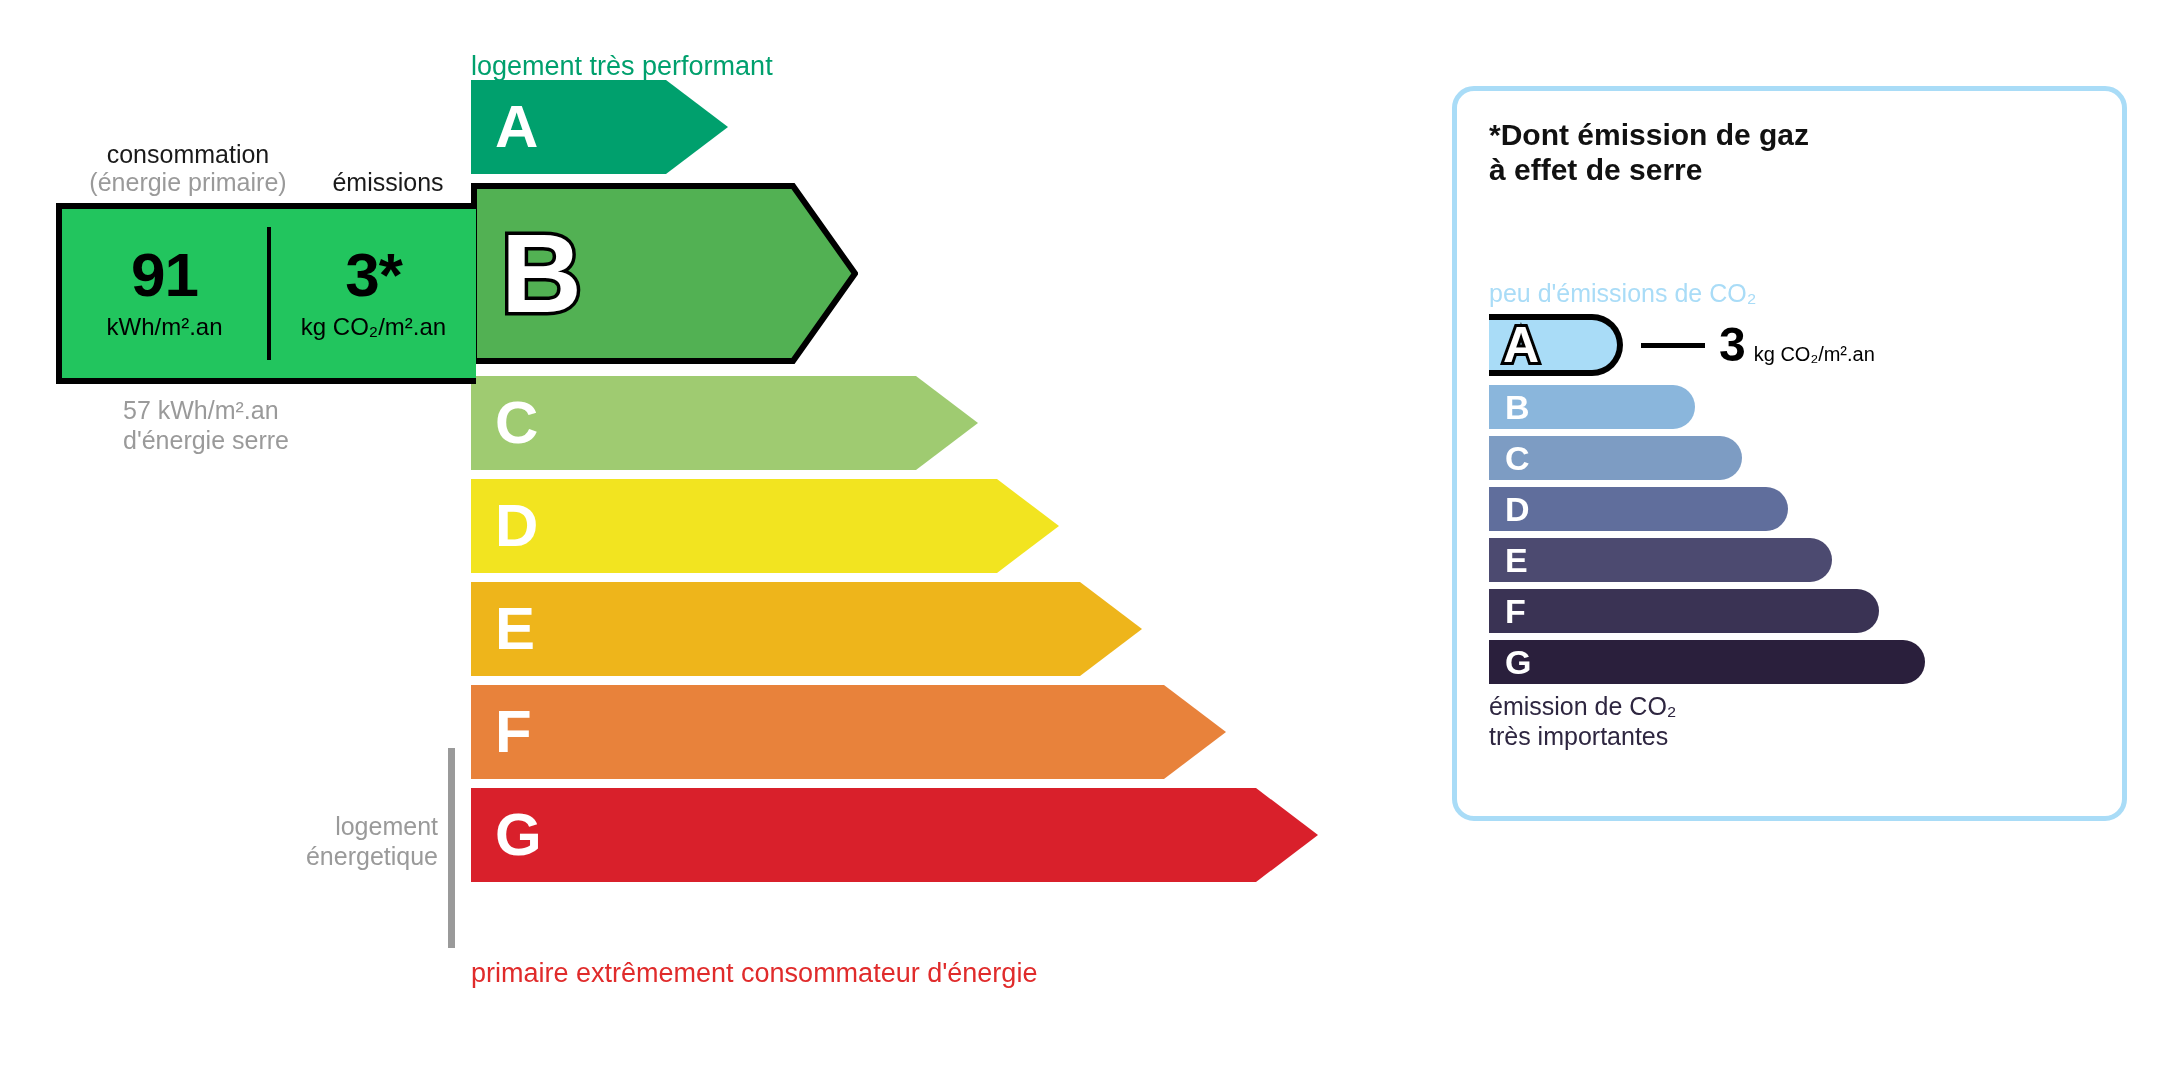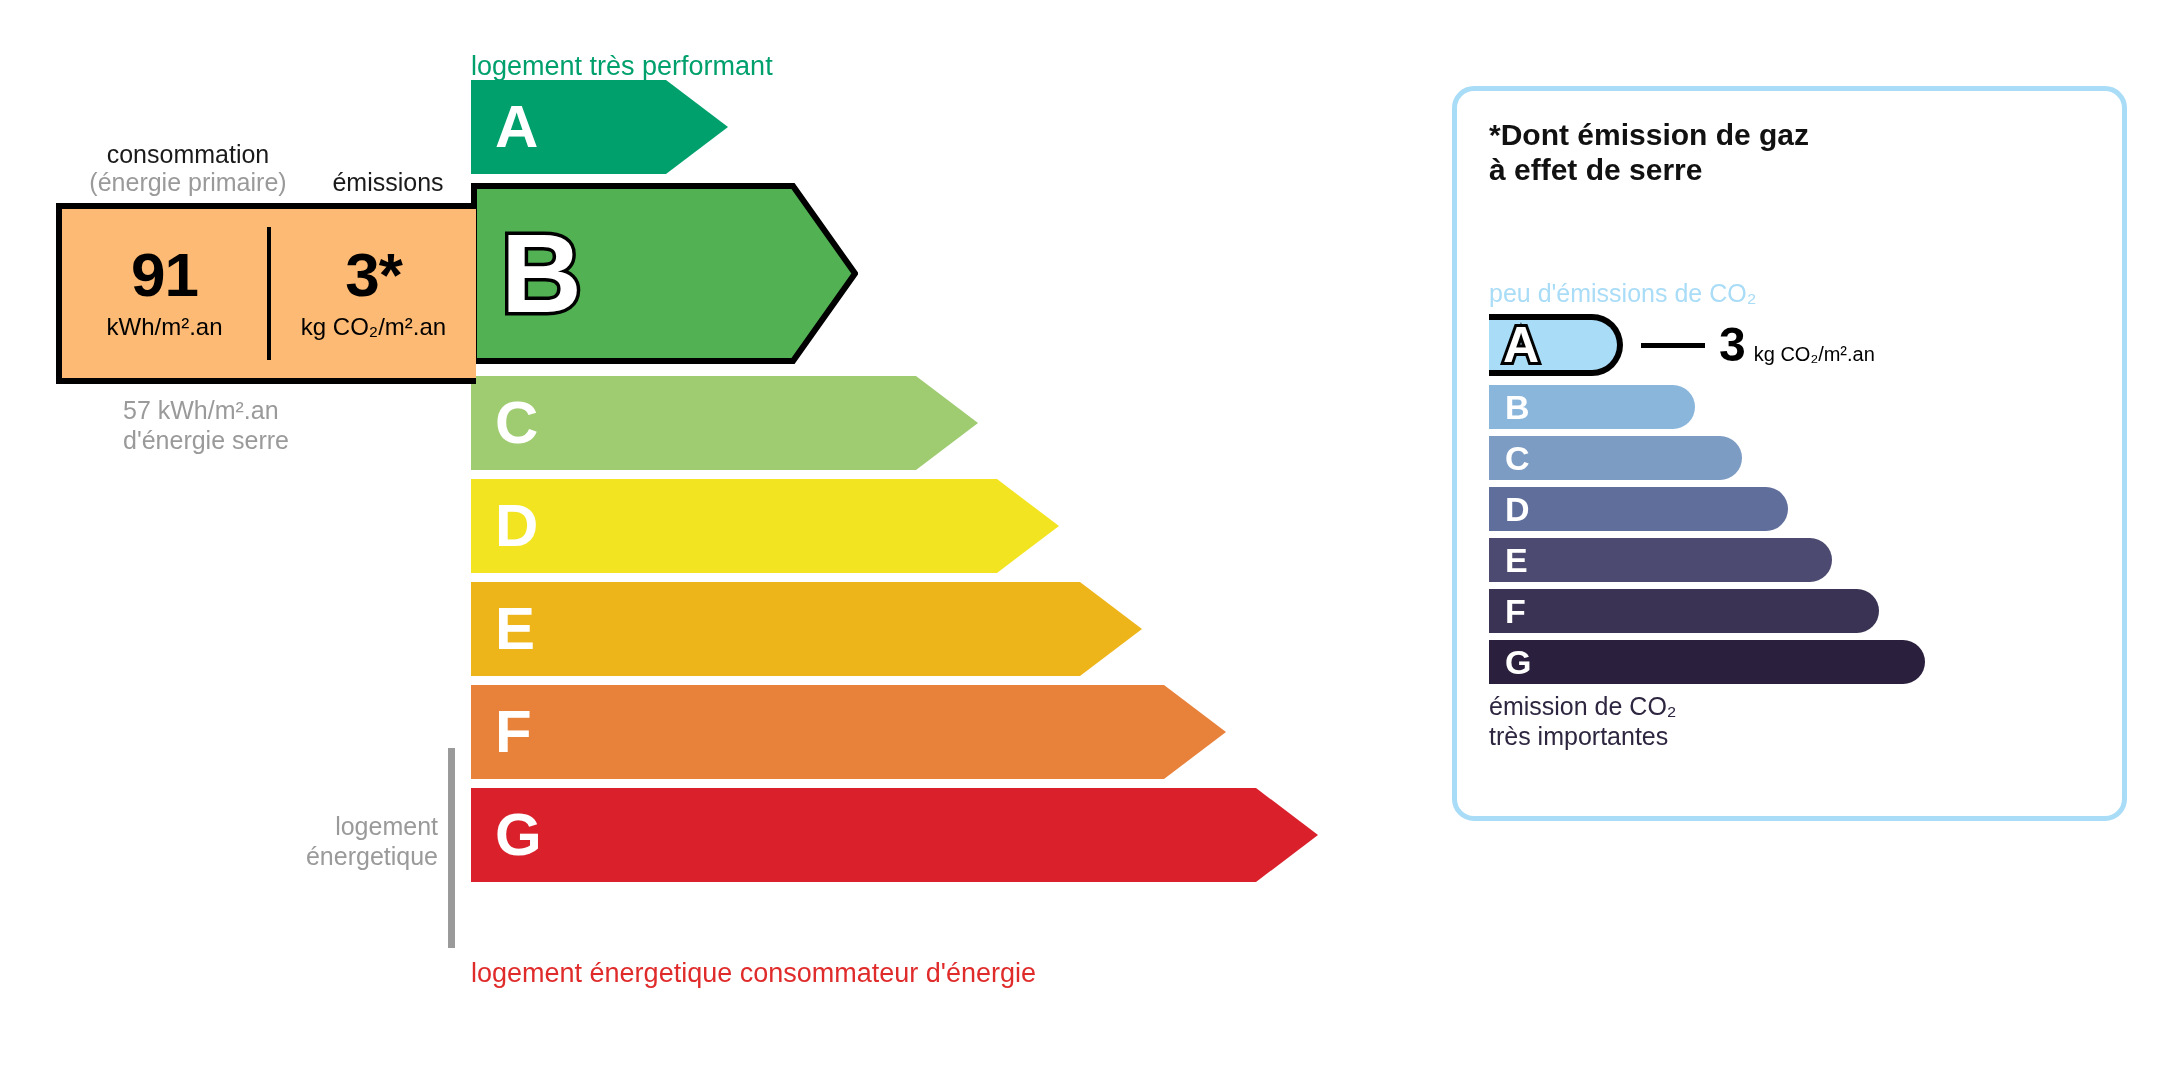--- a/index.html
+++ b/index.html
@@ -60,21 +60,21 @@
   
   #value-box {
     position: absolute;
     left: 48px;
     top: 203px;
     width: 420px;
     height: 181px;
     border: 6px solid #000;
     border-right: none;
     box-sizing: border-box;
-    background: #fdba74;
+    background: #22c55e;
     z-index: 6;
     display: flex;
   }
   .vb-cell {
     flex: 1 1 50%;
     position: relative;
     display: flex;
     flex-direction: column;
     align-items: center;
     justify-content: center;
@@ -356,21 +356,21 @@
       <div class="arrow-row" style="width: 847px;">
         <div class="arrow-shape">
           <svg class="arrow-svg" viewBox="0 0 847 94" preserveAspectRatio="none">
             <polygon points="0,0 785,0 847,47 785,94 0,94" fill="#d9202b"></polygon>
           </svg>
           <span class="letter">G</span>
         </div>
       </div>
     </div>
 
-  <div class="bottom-caption">logement énergetique consommateur d'énergie</div>
+  <div class="bottom-caption">primaire extrêmement consommateur d'énergie</div>
 </div>
 
 <div id="co2-panel">
   <div id="co2-title">
     <div>*Dont émission de gaz</div>
     <div>à effet de serre</div>
   </div>
 
   <div id="co2-top-caption">peu d'émissions de CO₂</div>
 

